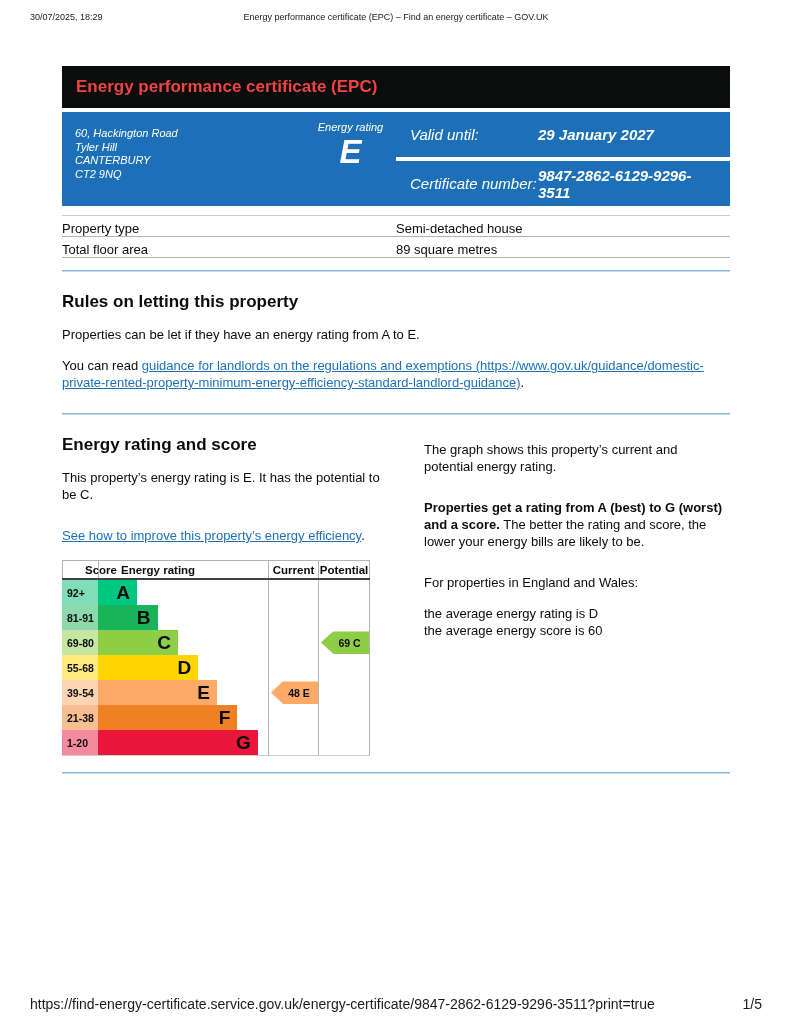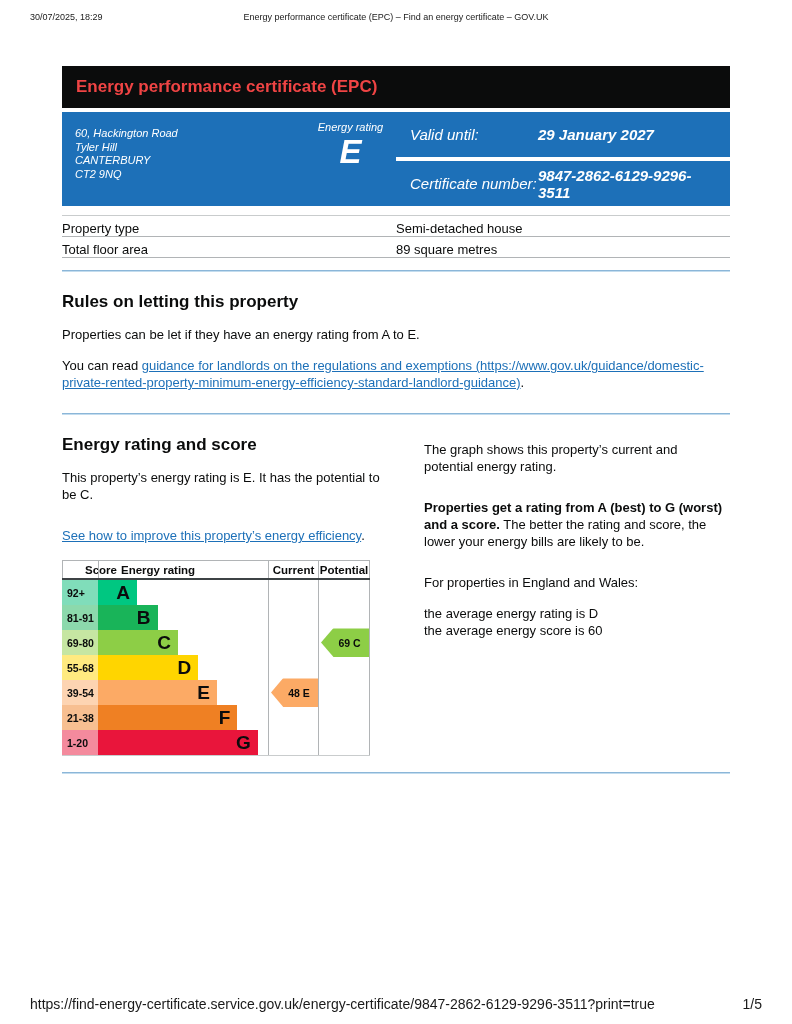--- a/index.html
+++ b/index.html
@@ -57,21 +57,21 @@
   .hcell-0 { width:36px; flex:0 0 36px; }
   .hcell-1 { width:170px; flex:0 0 170px; }
   .hcell-2 { width:50px; flex:0 0 50px; justify-content:center; padding-left:0; }
   .hcell-3 { width:52px; flex:0 0 52px; justify-content:center; padding-left:0; border-right:1px solid #b1b4b6; }
   .chart-row { display:flex; height:25px; }
   .cell-score { width:36px; flex:0 0 36px; display:flex; align-items:center; padding-left:5px; font-size:10.5px; font-weight:bold; }
   .cell-band { width:170px; flex:0 0 170px; }
   .band-bar { height:100%; display:flex; align-items:center; justify-content:flex-end; padding-right:7px; font-weight:bold; font-size:19px; }
   .cell-current { width:50px; flex:0 0 50px; border-left:1px solid #b1b4b6; position:relative; }
   .cell-potential { width:52px; flex:0 0 52px; border-left:1px solid #b1b4b6; border-right:1px solid #b1b4b6; position:relative; }
-  .arrow { position:absolute; top:50%; transform:translateY(-50%); left:2px; right:0; height:29px;
+  .arrow { position:absolute; top:50%; transform:translateY(-50%); left:2px; right:0; height:23px;
            clip-path:polygon(0 50%, 26% 0, 100% 0, 100% 100%, 26% 100%);
            display:flex; align-items:center; justify-content:center; padding-left:9px;
            font-size:10.5px; font-weight:bold; color:#0b0c0c; }
 </style>
 </head>
 <body>
 
 <div class="page">
 
   <div class="print-header">

